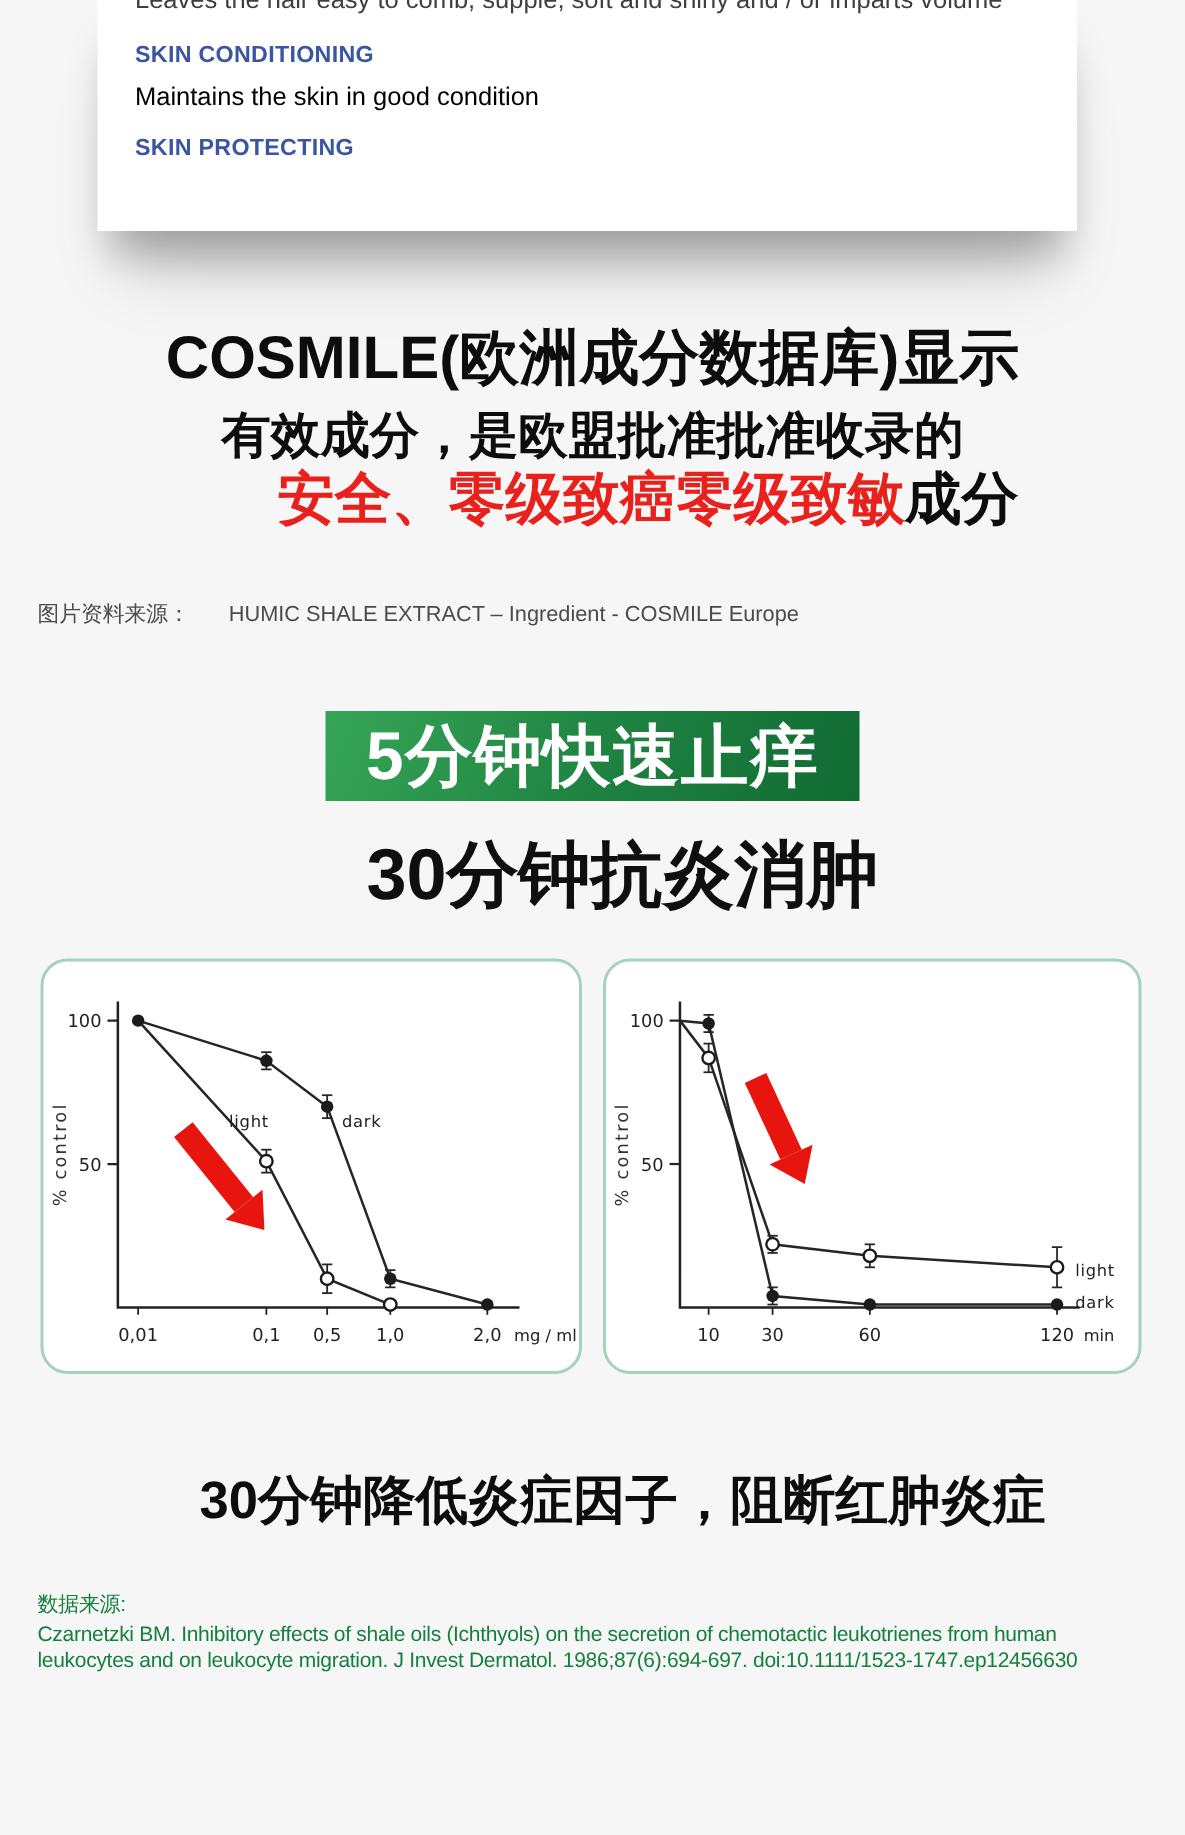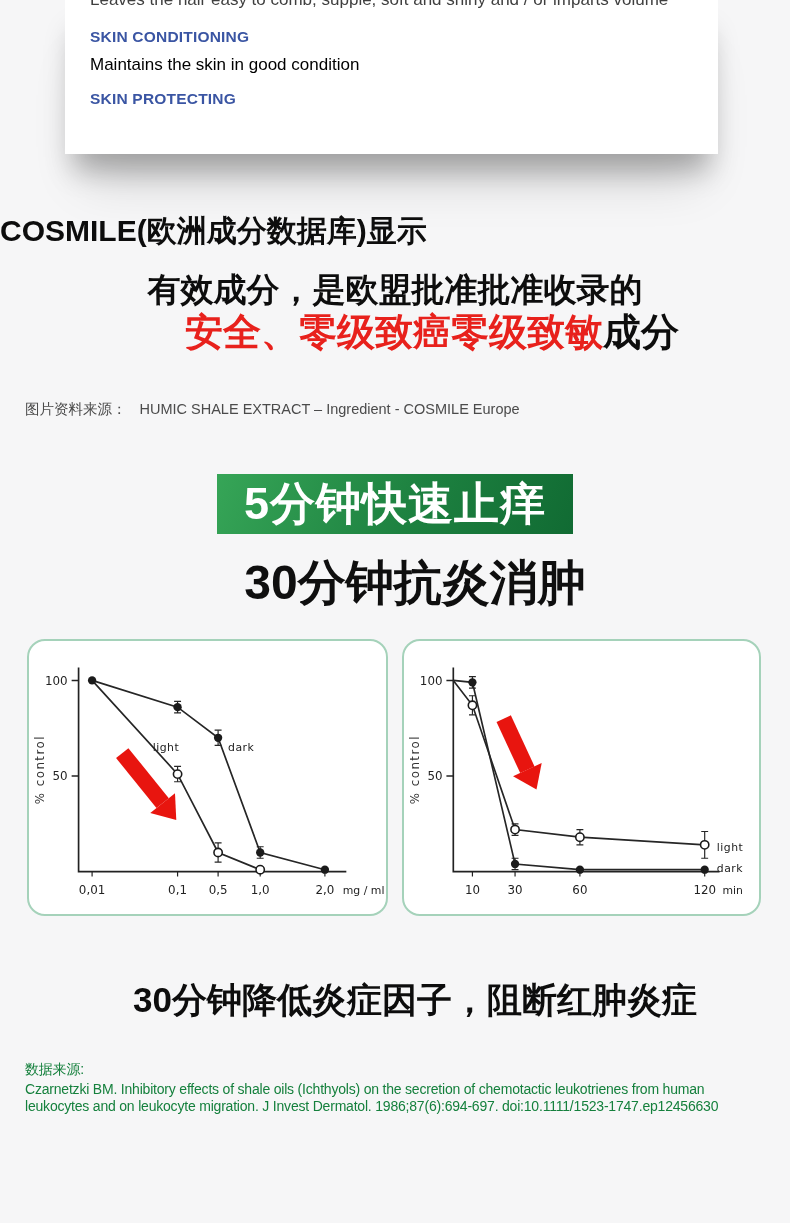--- a/index.html
+++ b/index.html
@@ -14,26 +14,26 @@
   .card {
     position:absolute; left:65px; top:0; width:653px; height:154px;
     background:#ffffff; overflow:hidden;
     box-shadow:0 24px 26px -8px rgba(0,0,0,.26), 0 44px 50px -18px rgba(0,0,0,.15);
   }
   .card .clip-line { position:absolute; left:25px; top:-10px; font-size:17px; color:#3f3f3f; white-space:nowrap; }
   .card .sec-h { position:absolute; left:25px; font-size:15.5px; font-weight:600; color:var(--blue,#3a55a3); letter-spacing:.2px; }
   .card .sec-b { position:absolute; left:25px; font-size:17px; color:#000000; }
   .card .h1p { top:28px; } .card .b1p { top:55px; } .card .h2p { top:90px; }
   
-  .title  { position:absolute; top:211px; left:0; width:100%; font-size:30px; font-weight:700; color:#0d0d0d; }
+  .title  { position:absolute; top:211px; left:0; width:100%; text-align:center; font-size:40px; font-weight:700; color:#0d0d0d; }
   .claim1 { position:absolute; top:268px; left:0; width:100%; text-align:center; font-size:33px; font-weight:700; color:#0d0d0d; }
   .claim2 { position:absolute; top:307px; left:0; width:100%; text-align:center; font-size:38px; font-weight:700; color:#0d0d0d;margin-left:37px; }
   .claim2 .red { color:var(--red,#e8211c); }
   .img-src { position:absolute; left:25px; top:400px; font-size:14.5px; color:#4b4b4b; }
-  .img-src .src-text { margin-left:13px; color:#4b4b4b; }
+  .img-src .src-text { margin-left:26px; color:#4b4b4b; }
   
   .banner {
     position:absolute; left:217px; top:474px; width:356px; height:60px;
     line-height:60px; text-align:center;
     font-size:45px; font-weight:700; color:#ffffff; letter-spacing:1px;
     background:linear-gradient(112deg, var(--green-light,#36a557) 0%, #1d8140 55%, var(--green-dark,#116b33) 100%);
   }
   .subtitle { position:absolute; top:551px; left:0; width:100%; text-align:center; font-size:48px; font-weight:700; color:#0f0f0f;padding-left:40px; }
   
   .panel {

